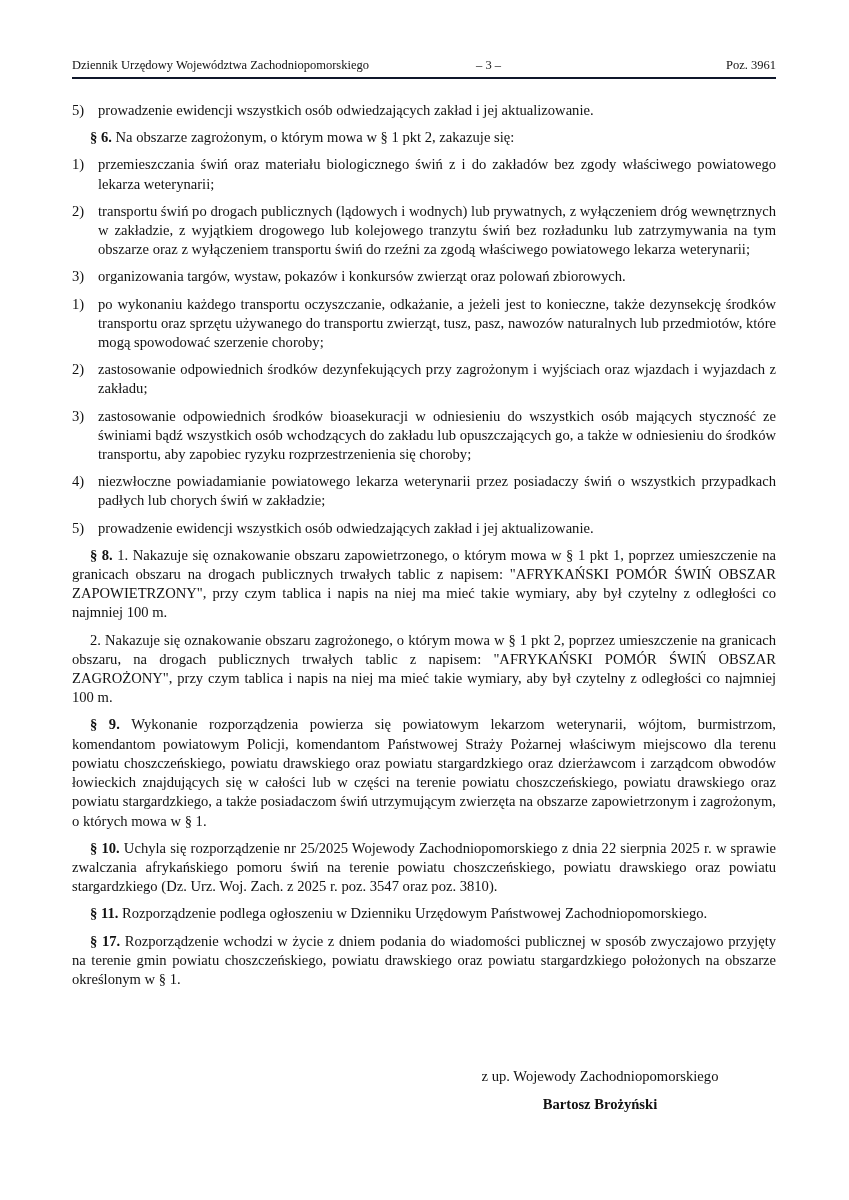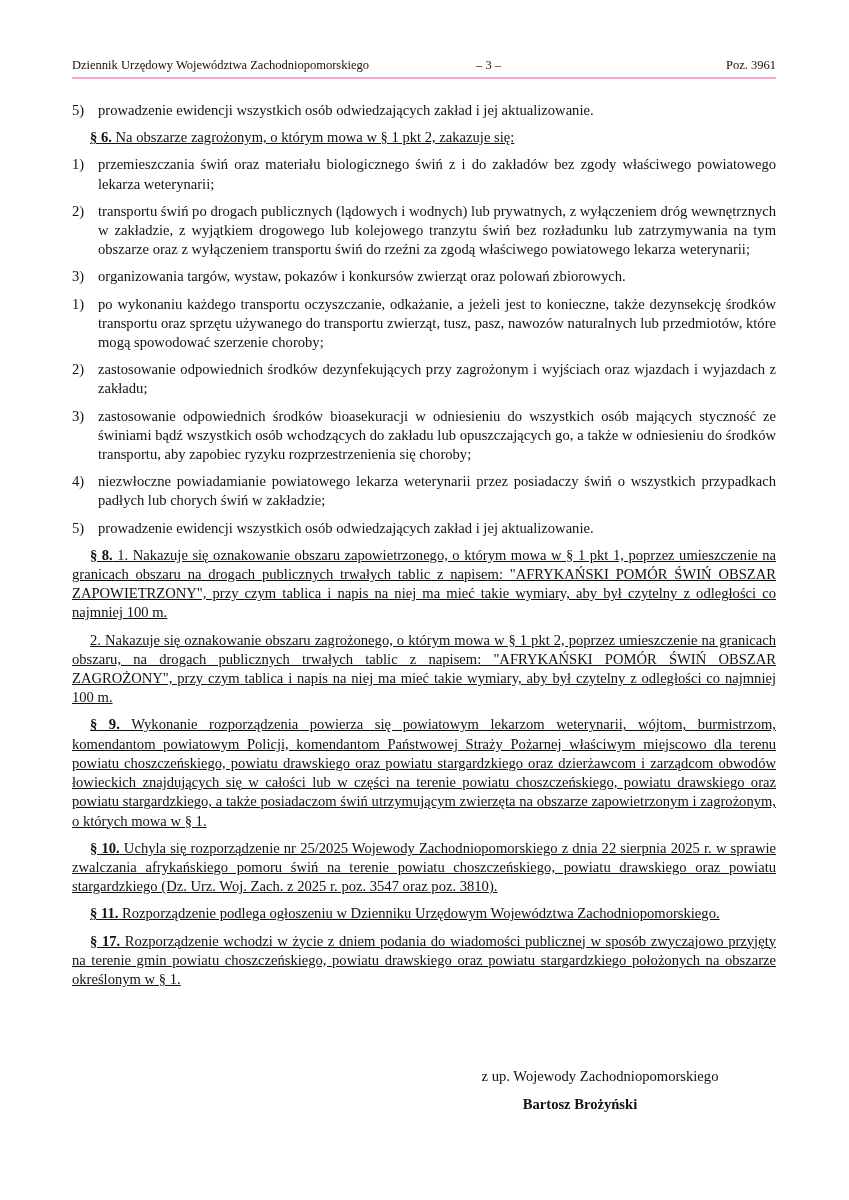--- a/index.html
+++ b/index.html
@@ -2,34 +2,34 @@
 <html><head>
 <meta charset="utf-8">
 <style>
   html, body { margin: 0; padding: 0; background: #ffffff; }
   body {
     width: 849px; height: 1200px; position: relative; overflow: hidden;
     font-family: "Liberation Serif", serif; color: #111; font-size: 14.6px;
   }
   .header {
     position: absolute; left: 72px; right: 73px; top: 55px; height: 22px;
-    border-bottom: 2px solid #f9a8d4; font-size: 12.5px;
+    border-bottom: 2px solid #0f172a; font-size: 12.5px;
   }
   .header .journal { position: absolute; left: 0; top: 3px; }
   .header .page { position: absolute; left: 404px; top: 3px; }
   .header .pos { position: absolute; right: 0; top: 3px; }
   .content { position: absolute; left: 72px; right: 73px; top: 101px; line-height: 19.2px; }
   .item { display: flex; margin-bottom: 8px; text-align: justify; }
   .item .num { width: 26px; flex: 0 0 26px; }
   .item .txt { flex: 1; }
-  .para { text-indent: 18px; text-align: justify; margin-bottom: 8px; text-decoration: underline; }
+  .para { text-indent: 18px; text-align: justify; margin-bottom: 8px; }
   .para b { font-weight: bold; }
   .sig { position: absolute; left: 440px; width: 320px; text-align: center; line-height: 19px; }
   .sig1 { top: 1067px; }
-  .sig-name { position: absolute; left: 420px; width: 320px; top: 1096px; text-align: center; font-weight: bold; }
+  .sig-name { position: absolute; left: 440px; width: 320px; top: 1096px; text-align: center; font-weight: bold; }
 </style>
 </head>
 <body>
 
 <div class="header">
   <span class="journal">Dziennik Urzędowy Województwa Zachodniopomorskiego</span>
   <span class="page">– 3 –</span>
   <span class="pos">Poz. 3961</span>
 </div>
 
@@ -72,20 +72,20 @@
   <div class="item">
       <span class="num">5)</span>
       <span class="txt">prowadzenie ewidencji wszystkich osób odwiedzających zakład i jej aktualizowanie.</span>
     </div>
 
   <div class="para"><b>§ 8.</b><span> 1. Nakazuje się oznakowanie obszaru zapowietrzonego, o którym mowa w § 1 pkt 1, poprzez umieszczenie na granicach obszaru na drogach publicznych trwałych tablic z napisem: "AFRYKAŃSKI POMÓR ŚWIŃ OBSZAR ZAPOWIETRZONY", przy czym tablica i napis na niej ma mieć takie wymiary, aby był czytelny z odległości co najmniej 100 m.</span></div>
   <div class="para">2. Nakazuje się oznakowanie obszaru zagrożonego, o którym mowa w § 1 pkt 2, poprzez umieszczenie na granicach obszaru, na drogach publicznych trwałych tablic z napisem: "AFRYKAŃSKI POMÓR ŚWIŃ OBSZAR ZAGROŻONY", przy czym tablica i napis na niej ma mieć takie wymiary, aby był czytelny z odległości co najmniej 100 m.</div>
 
   <div class="para"><b>§ 9.</b><span> Wykonanie rozporządzenia powierza się powiatowym lekarzom weterynarii, wójtom, burmistrzom, komendantom powiatowym Policji, komendantom Państwowej Straży Pożarnej właściwym miejscowo dla terenu powiatu choszczeńskiego, powiatu drawskiego oraz powiatu stargardzkiego oraz dzierżawcom i zarządcom obwodów łowieckich znajdujących się w całości lub w części na terenie powiatu choszczeńskiego, powiatu drawskiego oraz powiatu stargardzkiego, a także posiadaczom świń utrzymującym zwierzęta na obszarze zapowietrzonym i zagrożonym, o których mowa w § 1.</span></div>
   <div class="para"><b>§ 10.</b><span> Uchyla się rozporządzenie nr 25/2025 Wojewody Zachodniopomorskiego z dnia 22 sierpnia 2025 r. w sprawie zwalczania afrykańskiego pomoru świń na terenie powiatu choszczeńskiego, powiatu drawskiego oraz powiatu stargardzkiego (Dz. Urz. Woj. Zach. z 2025 r. poz. 3547 oraz poz. 3810).</span></div>
-  <div class="para"><b>§ 11.</b><span> Rozporządzenie podlega ogłoszeniu w Dzienniku Urzędowym Województwa Zachodniopomorskiego.</span></div>
+  <div class="para"><b>§ 11.</b><span> Rozporządzenie podlega ogłoszeniu w Dzienniku Urzędowym Państwowej Zachodniopomorskiego.</span></div>
   <div class="para"><b>§ 17.</b><span> Rozporządzenie wchodzi w życie z dniem podania do wiadomości publicznej w sposób zwyczajowo przyjęty na terenie gmin powiatu choszczeńskiego, powiatu drawskiego oraz powiatu stargardzkiego położonych na obszarze określonym w § 1.</span></div>
 </div>
 
 <div class="sig sig1">
   <div>z up. Wojewody Zachodniopomorskiego</div>
 </div>
 <div class="sig-name">Bartosz Brożyński</div>
 
 </body></html>

